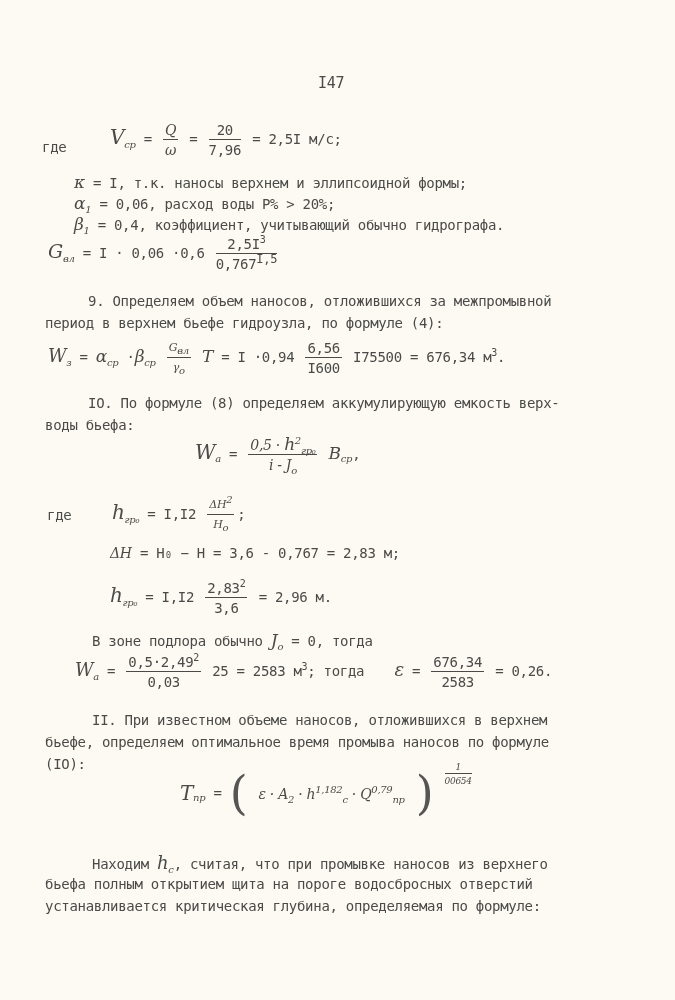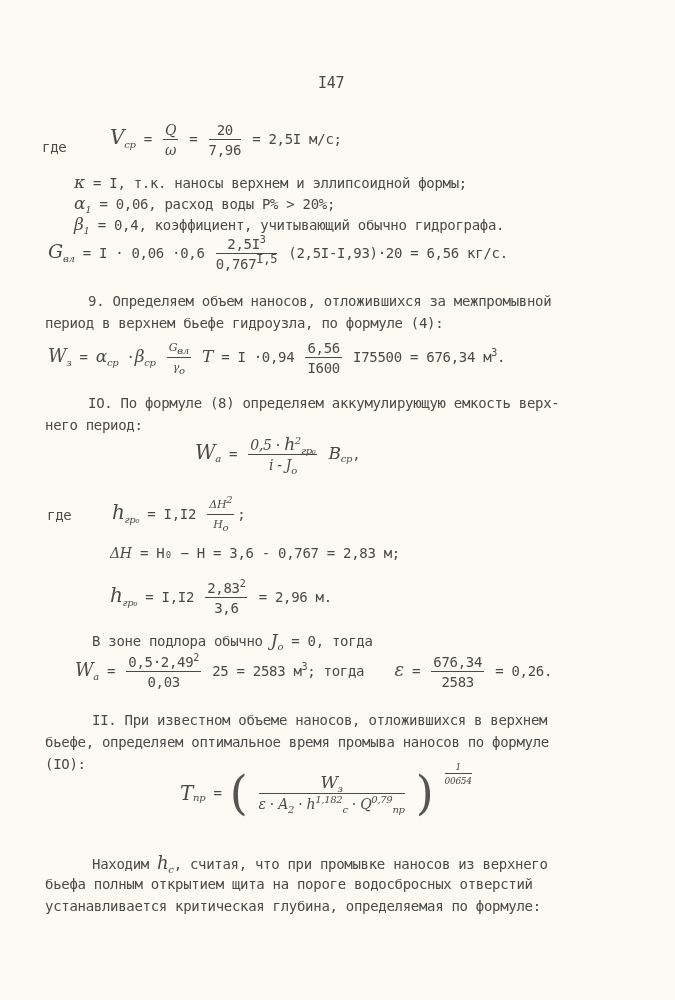--- a/index.html
+++ b/index.html
@@ -46,39 +46,38 @@
 </div>
 <div class="abs tw" style="left:74px; top:214px;">
   <span class="it" style="font-size:17px;">β</span><sub class="it">1</sub>
   <span>= 0,4, коэффициент, учитывающий обычно гидрографа.</span>
 </div>
 
 <div class="abs tw" style="left:48px; top:236px;">
   <span class="it" style="font-size:19px;">G</span><sub class="it">вл</sub>
   <span>= I · 0,06 ·0,6</span>
   <span class="frac"><span class="num"><span>2,5I</span><sup>3</sup></span><span class="den"><span>0,767</span><sup style="font-size:12px;">I,5</sup></span></span>
-  <span>(2,5I-I,93)·20 = 6,56 кг/с.</span>
 </div>
 
 <div class="abs tw" style="left:88px; top:293px;">9. Определяем объем наносов, отложившихся за межпромывной</div>
 <div class="abs tw" style="left:45px; top:315px;">период в верхнем бьефе гидроузла, по формуле (4):</div>
 <div class="abs tw" style="left:48px; top:340px;">
   <span class="it" style="font-size:18px;">W</span><sub class="it">з</sub>
   <span> = </span>
   <span class="it" style="font-size:17px;">α</span><sub class="it">ср</sub>
   <span>·</span><span class="it" style="font-size:17px;">β</span><sub class="it">ср</sub>
   <span class="frac"><span class="num it sm"><span>G</span><sub>вл</sub></span><span class="den it sm"><span>γ</span><sub>о</sub></span></span>
   <span class="it" style="font-size:17px;">T</span>
   <span>= I ·0,94</span>
   <span class="frac"><span class="num">6,56</span><span class="den">I600</span></span>
   <span>I75500 = 676,34 м</span><sup>3</sup><span>.</span>
 </div>
 
 <div class="abs tw" style="left:88px; top:395px;">IO. По формуле (8) определяем аккумулирующую емкость верх-</div>
-<div class="abs tw" style="left:45px; top:417px;">него период:</div>
+<div class="abs tw" style="left:45px; top:417px;">воды бьефа:</div>
 <div class="abs tw" style="left:195px; top:436px;">
   <span class="it" style="font-size:20px;">W</span><sub class="it">a</sub>
   <span> = </span>
   <span class="frac"><span class="num it"><span>0,5 ·</span> <span style="font-size:17px;">h</span><sup>2</sup><sub>гр₀</sub></span><span class="den it"><span>i - J</span><sub>o</sub></span></span>
   <span class="it" style="font-size:17px;">B</span><sub class="it">ср</sub><span>,</span>
 </div>
 
 <div class="abs tw" style="left:47px; top:507px;">где</div>
 <div class="abs tw" style="left:112px; top:497px;">
   <span class="it" style="font-size:20px;">h</span><sub class="it">гр₀</sub>
@@ -113,21 +112,21 @@
   <span>= 0,26.</span>
 </div>
 
 <div class="abs tw" style="left:92px; top:712px;">II. При известном объеме наносов, отложившихся в верхнем</div>
 <div class="abs tw" style="left:45px; top:734px;">бьефе, определяем оптимальное время промыва наносов по формуле</div>
 <div class="abs tw" style="left:45px; top:756px;">(IO):</div>
 <div class="abs tw" style="left:180px; top:770px;">
   <span class="it" style="font-size:20px; vertical-align:middle;">T</span><sub class="it">пр</sub>
   <span style="vertical-align:middle;"> = </span>
   <span class="big-paren">(</span>
-  <span class="frac"><span class="num it" style="padding:0 8px 2px;"><span style="font-size:17px;">W</span><sub>з</sub></span><span class="den it"><span>ε · A</span><sub>2</sub> <span>· h</span><sup>1,182</sup><sub>c</sub> <span>· Q</span><sup>0,79</sup><sub>пр</sub></span></span>
+  <span class="frac"><span class="den it"><span>ε · A</span><sub>2</sub> <span>· h</span><sup>1,182</sup><sub>c</sub> <span>· Q</span><sup>0,79</sup><sub>пр</sub></span></span>
   <span class="big-paren">)</span>
   <span class="frac it" style="vertical-align:top; margin-top:-8px; font-size:9px;"><span class="num" style="line-height:10px;">1</span><span class="den" style="line-height:10px;">00654</span></span>
 </div>
 
 <div class="abs tw" style="left:92px; top:852px;">
   <span>Находим</span>
   <span class="it" style="font-size:18px;">h</span><sub class="it">c</sub><span>, считая, что при промывке наносов из верхнего</span>
 </div>
 <div class="abs tw" style="left:45px; top:876px;">бьефа полным открытием щита на пороге водосбросных отверстий</div>
 <div class="abs tw" style="left:45px; top:898px;">устанавливается критическая глубина, определяемая по формуле:</div>

